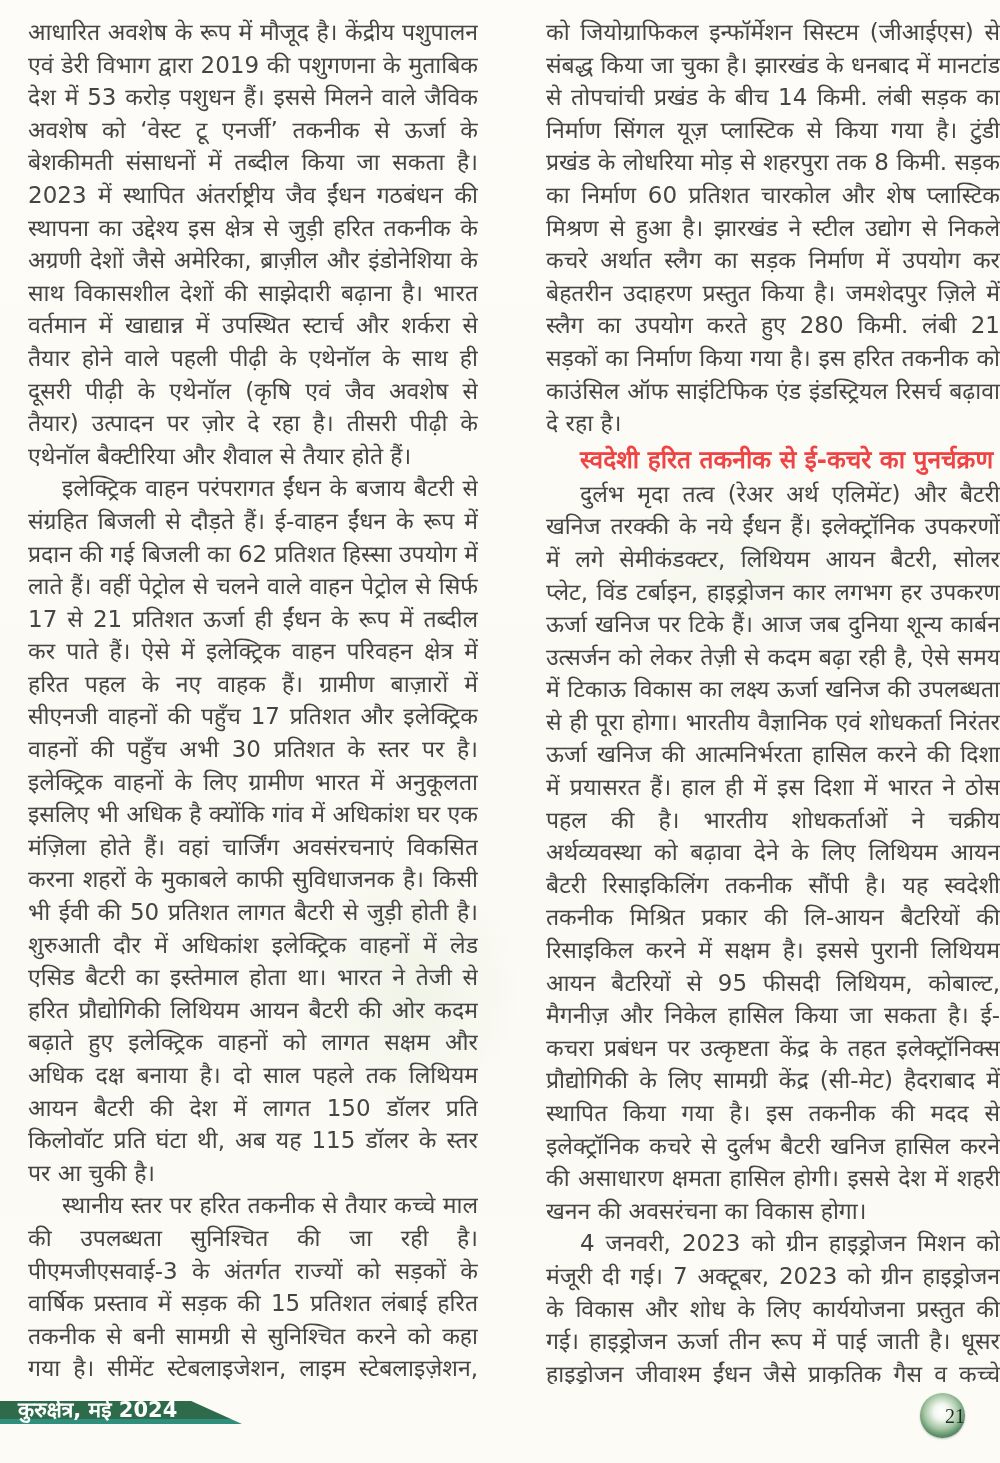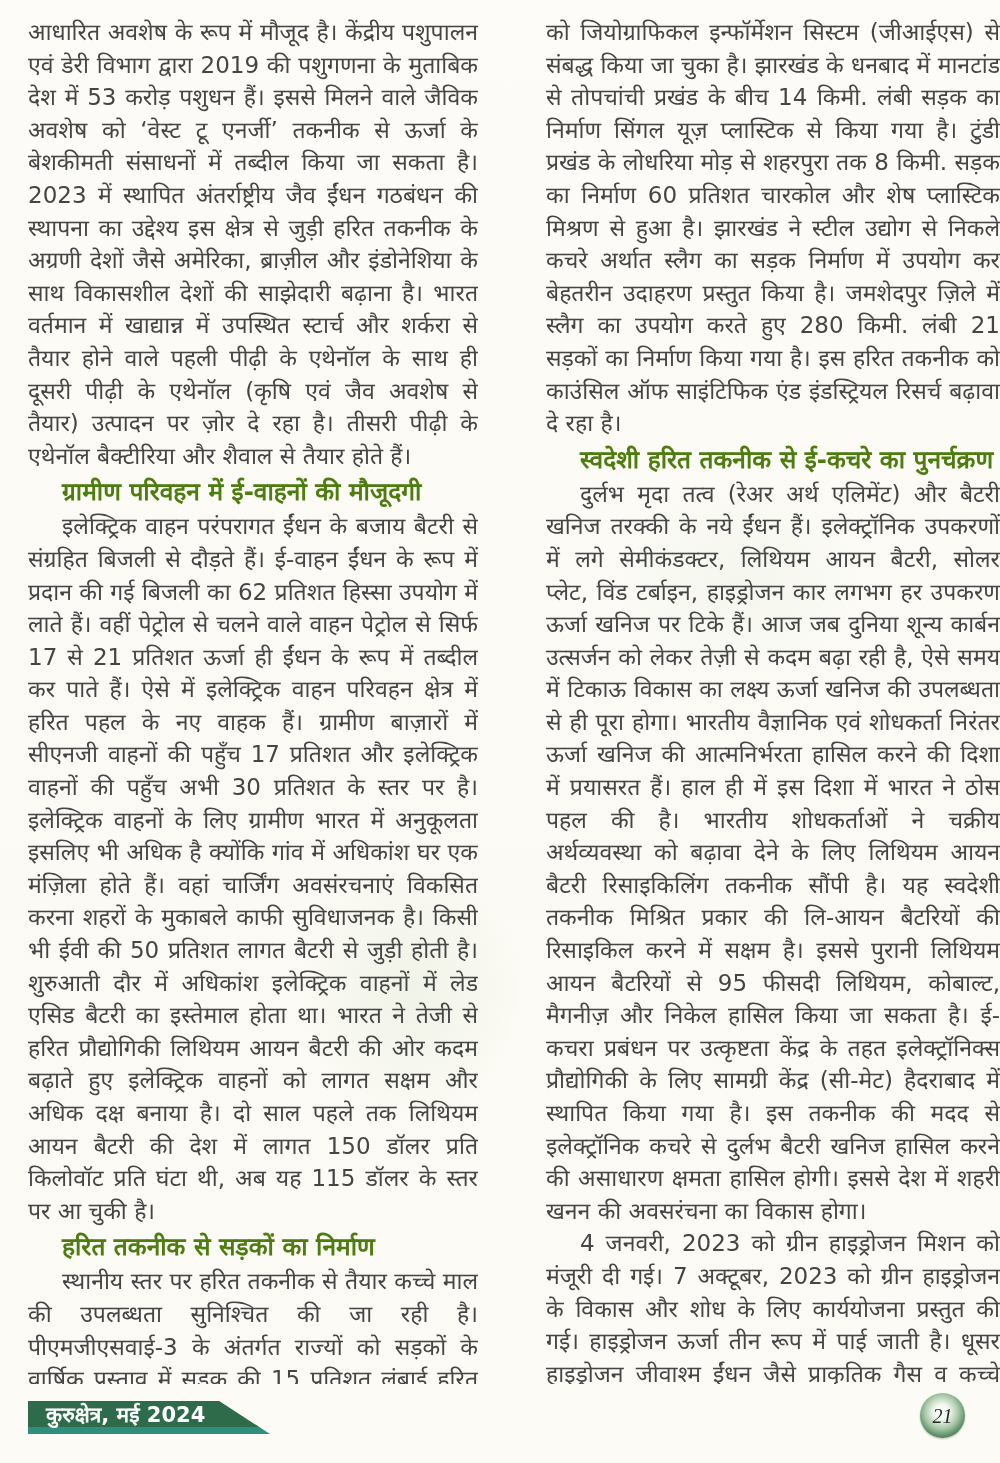--- a/index.html
+++ b/index.html
@@ -22,76 +22,74 @@
     text-align: justify;
     text-justify: inter-word;
   }
   .col-left  { left: 28px;  width: 450px; }
   .col-right { left: 546px; width: 454px; }
   .para { margin: 0; text-indent: 34px; }
   .para.continued { text-indent: 0; }
   .heading {
     margin: 2px 0 1px 0;
     padding-left: 34px;
-    color: #4d7c0f;
+    color: #ef4444;
     font-weight: bold;
     font-size: 24.5px;
     line-height: 35px;
     text-align: left;
   }
   
   .scan-blob { position: absolute; border-radius: 50%; pointer-events: none; }
   .blob-1 { left: 300px; top: 860px; width: 220px; height: 260px;
             background: radial-gradient(closest-side, rgba(140,180,120,0.10), rgba(140,180,120,0)); }
   .blob-2 { left: 610px; top: 480px; width: 260px; height: 200px;
             background: radial-gradient(closest-side, rgba(160,190,140,0.07), rgba(160,190,140,0)); }
   
   .footer-banner {
     position: absolute;
     left: 0; top: 1401px;
-    width: 242px; height: 33px;
+    width: 242px; height: 23px;
     clip-path: polygon(0 0, 79% 0, 100% 100%, 0 100%);
     background: linear-gradient(180deg, #2e6b4b 0%, #2e6b4b 80%, #2f8f7c 80%, #2f8f7c 100%);
     display: flex; align-items: center;
     box-sizing: border-box;
-    padding-left: 18px; padding-bottom: 4px; margin-left: 28px;
+    padding-left: 18px; padding-bottom: 4px;
   }
   .footer-banner .journal {
     color: #ffffff; font-weight: bold; font-size: 21px; line-height: 1;
     white-space: nowrap;
   }
   
   .page-ball {
     position: absolute;
     left: 920px; top: 1393px;
     width: 45px; height: 45px;
     border-radius: 50%;
     background: radial-gradient(circle at 48% 42%,
       #ffffff 0%, #f2f7ef 22%, #a9c8a8 48%, #5d9169 68%, #2f6d4c 86%, #1e4c33 100%);
     box-shadow: 0 1px 2px rgba(0,0,0,0.25);
-    display: flex; align-items: center; justify-content: center; font-style: italic;
+    display: flex; align-items: center; justify-content: flex-end;
   }
   .page-ball .num {
     font-family: "Liberation Serif", "DejaVu Serif", serif;
     font-size: 20px; color: #1d2b22; line-height: 1;
   }
 </style>
 </head>
 <body>
 
 <div class="page">
 
   <div class="scan-blob blob-1"></div>
   <div class="scan-blob blob-2"></div>
 
   <div class="col col-left">
     <p class="para continued">आधारित अवशेष के रूप में मौजूद है। केंद्रीय पशुपालन एवं डेरी विभाग द्वारा 2019 की पशुगणना के मुताबिक देश में 53 करोड़ पशुधन हैं। इससे मिलने वाले जैविक अवशेष को ‘वेस्ट टू एनर्जी’ तकनीक से ऊर्जा के बेशकीमती संसाधनों में तब्दील किया जा सकता है। 2023 में स्थापित अंतर्राष्ट्रीय जैव ईंधन गठबंधन की स्थापना का उद्देश्य इस क्षेत्र से जुड़ी हरित तकनीक के अग्रणी देशों जैसे अमेरिका, ब्राज़ील और इंडोनेशिया के साथ विकासशील देशों की साझेदारी बढ़ाना है। भारत वर्तमान में खाद्यान्न में उपस्थित स्टार्च और शर्करा से तैयार होने वाले पहली पीढ़ी के एथेनॉल के साथ ही दूसरी पीढ़ी के एथेनॉल (कृषि एवं जैव अवशेष से तैयार) उत्पादन पर ज़ोर दे रहा है। तीसरी पीढ़ी के एथेनॉल बैक्टीरिया और शैवाल से तैयार होते हैं।</p>
-    <h3 class="heading">ग्रामीण परिवहन में ई-वाहनों की मौजूदगी</h3>
     <p class="para">इलेक्ट्रिक वाहन परंपरागत ईंधन के बजाय बैटरी से संग्रहित बिजली से दौड़ते हैं। ई-वाहन ईंधन के रूप में प्रदान की गई बिजली का 62 प्रतिशत हिस्सा उपयोग में लाते हैं। वहीं पेट्रोल से चलने वाले वाहन पेट्रोल से सिर्फ 17 से 21 प्रतिशत ऊर्जा ही ईंधन के रूप में तब्दील कर पाते हैं। ऐसे में इलेक्ट्रिक वाहन परिवहन क्षेत्र में हरित पहल के नए वाहक हैं। ग्रामीण बाज़ारों में सीएनजी वाहनों की पहुँच 17 प्रतिशत और इलेक्ट्रिक वाहनों की पहुँच अभी 30 प्रतिशत के स्तर पर है। इलेक्ट्रिक वाहनों के लिए ग्रामीण भारत में अनुकूलता इसलिए भी अधिक है क्योंकि गांव में अधिकांश घर एक मंज़िला होते हैं। वहां चार्जिंग अवसंरचनाएं विकसित करना शहरों के मुकाबले काफी सुविधाजनक है। किसी भी ईवी की 50 प्रतिशत लागत बैटरी से जुड़ी होती है। शुरुआती दौर में अधिकांश इलेक्ट्रिक वाहनों में लेड एसिड बैटरी का इस्तेमाल होता था। भारत ने तेजी से हरित प्रौद्योगिकी लिथियम आयन बैटरी की ओर कदम बढ़ाते हुए इलेक्ट्रिक वाहनों को लागत सक्षम और अधिक दक्ष बनाया है। दो साल पहले तक लिथियम आयन बैटरी की देश में लागत 150 डॉलर प्रति किलोवॉट प्रति घंटा थी, अब यह 115 डॉलर के स्तर पर आ चुकी है।</p>
-    <h3 class="heading">हरित तकनीक से सड़कों का निर्माण</h3>
     <p class="para">स्थानीय स्तर पर हरित तकनीक से तैयार कच्चे माल की उपलब्धता सुनिश्चित की जा रही है। पीएमजीएसवाई-3 के अंतर्गत राज्यों को सड़कों के वार्षिक प्रस्ताव में सड़क की 15 प्रतिशत लंबाई हरित तकनीक से बनी सामग्री से सुनिश्चित करने को कहा गया है। सीमेंट स्टेबलाइजेशन, लाइम स्टेबलाइज़ेशन, कोल्ड मिक्स, वेस्ट प्लास्टिक, सेल फील्ड कंक्रीट, फ्लाइ एश जैसी तकनीकों से ग्रामीण भारत में पहुँच मार्ग बनाए जा रहे हैं। इन सड़कों</p>
   </div>
 
   <div class="col col-right">
     <p class="para continued">को जियोग्राफिकल इन्फॉर्मेशन सिस्टम (जीआईएस) से संबद्ध किया जा चुका है। झारखंड के धनबाद में मानटांड से तोपचांची प्रखंड के बीच 14 किमी. लंबी सड़क का निर्माण सिंगल यूज़ प्लास्टिक से किया गया है। टुंडी प्रखंड के लोधरिया मोड़ से शहरपुरा तक 8 किमी. सड़क का निर्माण 60 प्रतिशत चारकोल और शेष प्लास्टिक मिश्रण से हुआ है। झारखंड ने स्टील उद्योग से निकले कचरे अर्थात स्लैग का सड़क निर्माण में उपयोग कर बेहतरीन उदाहरण प्रस्तुत किया है। जमशेदपुर ज़िले में स्लैग का उपयोग करते हुए 280 किमी. लंबी 21 सड़कों का निर्माण किया गया है। इस हरित तकनीक को काउंसिल ऑफ साइंटिफिक एंड इंडस्ट्रियल रिसर्च बढ़ावा दे रहा है।</p>
     <h3 class="heading">स्वदेशी हरित तकनीक से ई-कचरे का पुनर्चक्रण</h3>
     <p class="para">दुर्लभ मृदा तत्व (रेअर अर्थ एलिमेंट) और बैटरी खनिज तरक्की के नये ईंधन हैं। इलेक्ट्रॉनिक उपकरणों में लगे सेमीकंडक्टर, लिथियम आयन बैटरी, सोलर प्लेट, विंड टर्बाइन, हाइड्रोजन कार लगभग हर उपकरण ऊर्जा खनिज पर टिके हैं। आज जब दुनिया शून्य कार्बन उत्सर्जन को लेकर तेज़ी से कदम बढ़ा रही है, ऐसे समय में टिकाऊ विकास का लक्ष्य ऊर्जा खनिज की उपलब्धता से ही पूरा होगा। भारतीय वैज्ञानिक एवं शोधकर्ता निरंतर ऊर्जा खनिज की आत्मनिर्भरता हासिल करने की दिशा में प्रयासरत हैं। हाल ही में इस दिशा में भारत ने ठोस पहल की है। भारतीय शोधकर्ताओं ने चक्रीय अर्थव्यवस्था को बढ़ावा देने के लिए लिथियम आयन बैटरी रिसाइकिलिंग तकनीक सौंपी है। यह स्वदेशी तकनीक मिश्रित प्रकार की लि-आयन बैटरियों की रिसाइकिल करने में सक्षम है। इससे पुरानी लिथियम आयन बैटरियों से 95 फीसदी लिथियम, कोबाल्ट, मैगनीज़ और निकेल हासिल किया जा सकता है। ई-कचरा प्रबंधन पर उत्कृष्टता केंद्र के तहत इलेक्ट्रॉनिक्स प्रौद्योगिकी के लिए सामग्री केंद्र (सी-मेट) हैदराबाद में स्थापित किया गया है। इस तकनीक की मदद से इलेक्ट्रॉनिक कचरे से दुर्लभ बैटरी खनिज हासिल करने की असाधारण क्षमता हासिल होगी। इससे देश में शहरी खनन की अवसरंचना का विकास होगा।</p>
     <p class="para">4 जनवरी, 2023 को ग्रीन हाइड्रोजन मिशन को मंजूरी दी गई। 7 अक्टूबर, 2023 को ग्रीन हाइड्रोजन के विकास और शोध के लिए कार्ययोजना प्रस्तुत की गई। हाइड्रोजन ऊर्जा तीन रूप में पाई जाती है। धूसर हाइड्रोजन जीवाश्म ईंधन जैसे प्राकृतिक गैस व कच्चे तेल से तैयार होता है। यह प्रक्रिया कार्बन उत्सर्जक है। नीले हाइड्रोजन में जीवाश्म ईंधन का उपयोग होता है</p>
   </div>
 

